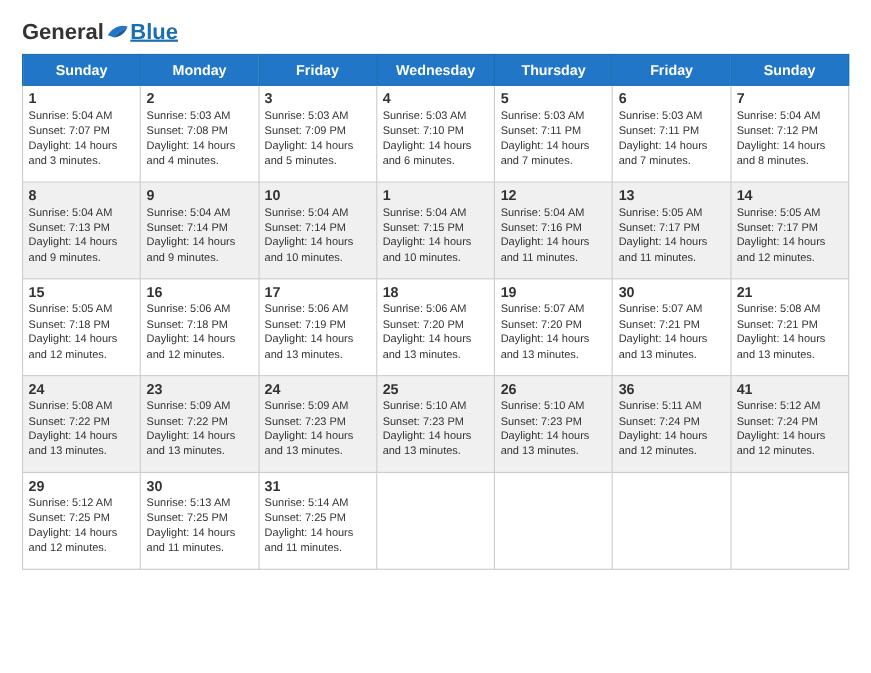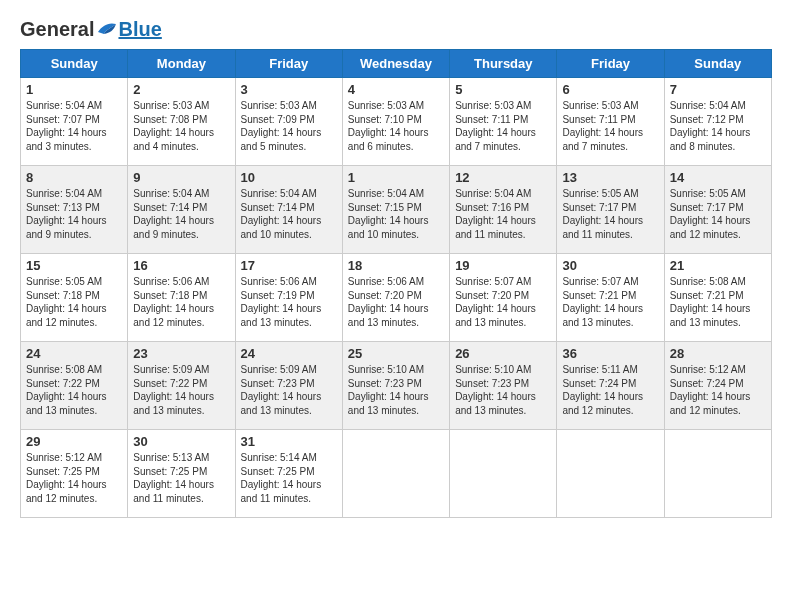--- a/index.html
+++ b/index.html
@@ -193,21 +193,21 @@
           <td><span class="day-num">23</span>
 <span class="cell-text">Sunrise: 5:09 AM<br>Sunset: 7:22 PM<br>Daylight: 14 hours and 13 minutes.</span></td>
           <td><span class="day-num">24</span>
 <span class="cell-text">Sunrise: 5:09 AM<br>Sunset: 7:23 PM<br>Daylight: 14 hours and 13 minutes.</span></td>
           <td><span class="day-num">25</span>
 <span class="cell-text">Sunrise: 5:10 AM<br>Sunset: 7:23 PM<br>Daylight: 14 hours and 13 minutes.</span></td>
           <td><span class="day-num">26</span>
 <span class="cell-text">Sunrise: 5:10 AM<br>Sunset: 7:23 PM<br>Daylight: 14 hours and 13 minutes.</span></td>
           <td><span class="day-num">36</span>
 <span class="cell-text">Sunrise: 5:11 AM<br>Sunset: 7:24 PM<br>Daylight: 14 hours and 12 minutes.</span></td>
-          <td><span class="day-num">28</span>
+          <td><span class="day-num">41</span>
 <span class="cell-text">Sunrise: 5:12 AM<br>Sunset: 7:24 PM<br>Daylight: 14 hours and 12 minutes.</span></td>
         </tr>
         <tr>
           <td><span class="day-num">29</span>
 <span class="cell-text">Sunrise: 5:12 AM<br>Sunset: 7:25 PM<br>Daylight: 14 hours and 12 minutes.</span></td>
           <td><span class="day-num">30</span>
 <span class="cell-text">Sunrise: 5:13 AM<br>Sunset: 7:25 PM<br>Daylight: 14 hours and 11 minutes.</span></td>
           <td><span class="day-num">31</span>
 <span class="cell-text">Sunrise: 5:14 AM<br>Sunset: 7:25 PM<br>Daylight: 14 hours and 11 minutes.</span></td>
           <td class="empty-cell"></td>

